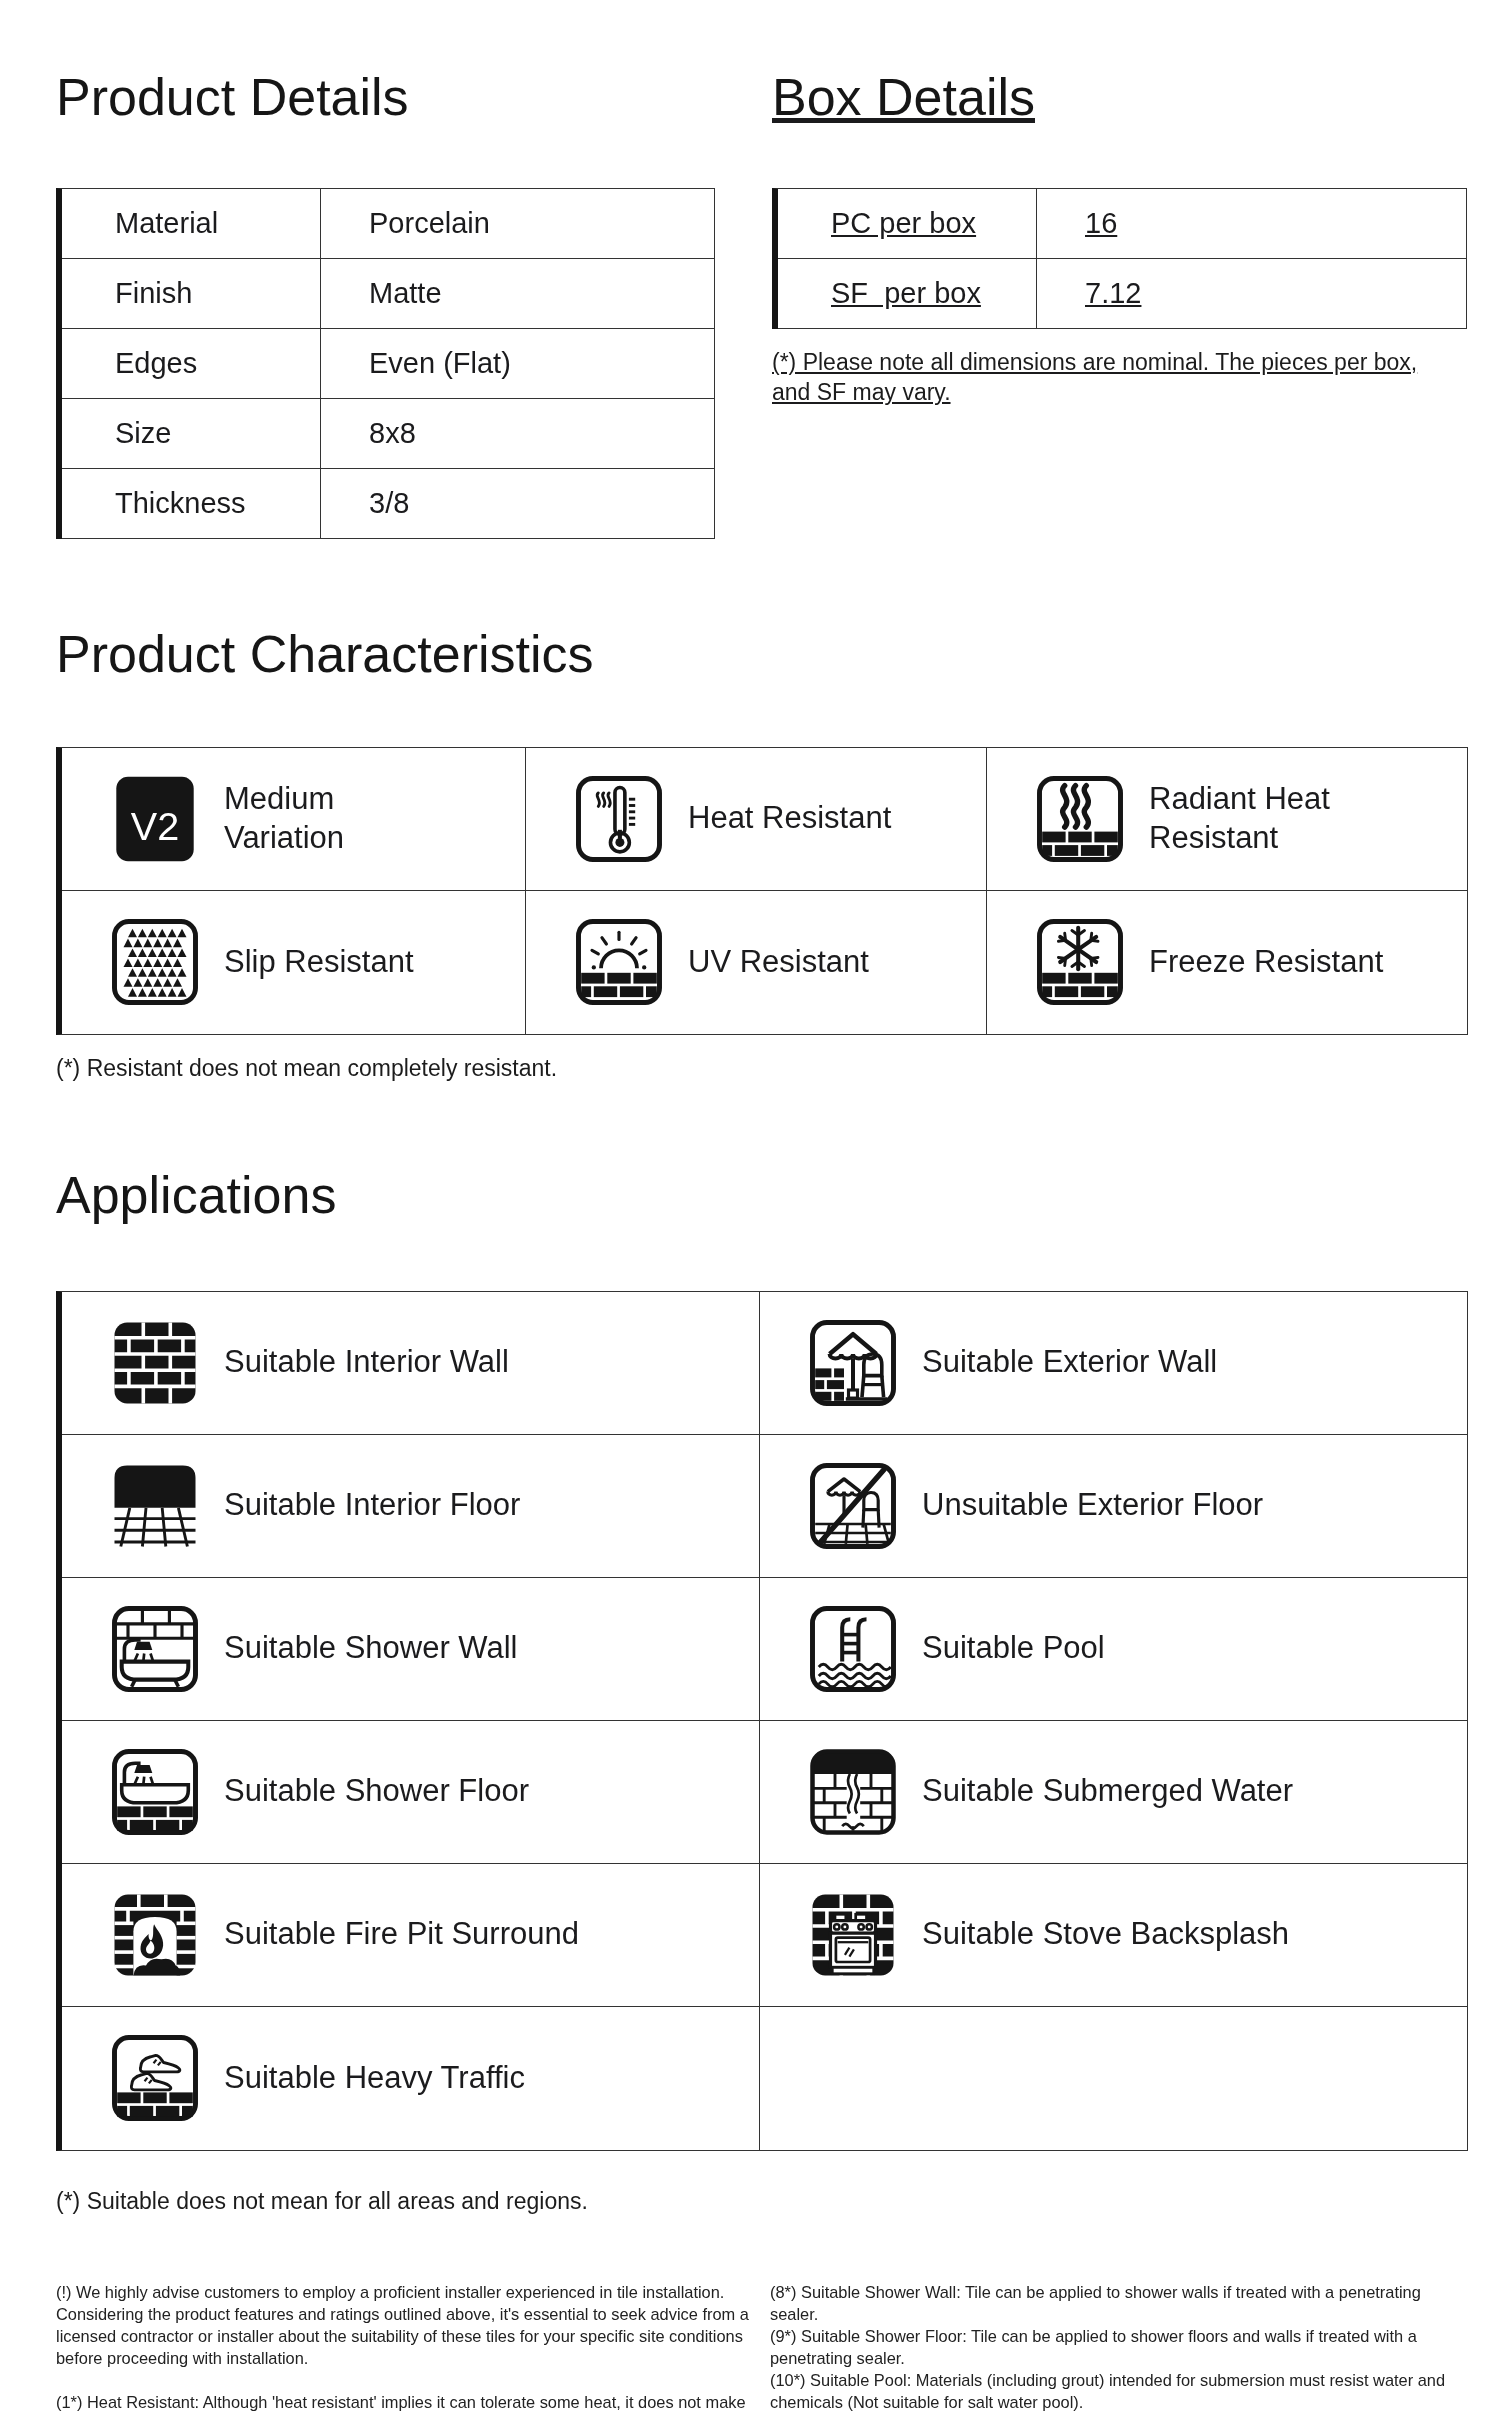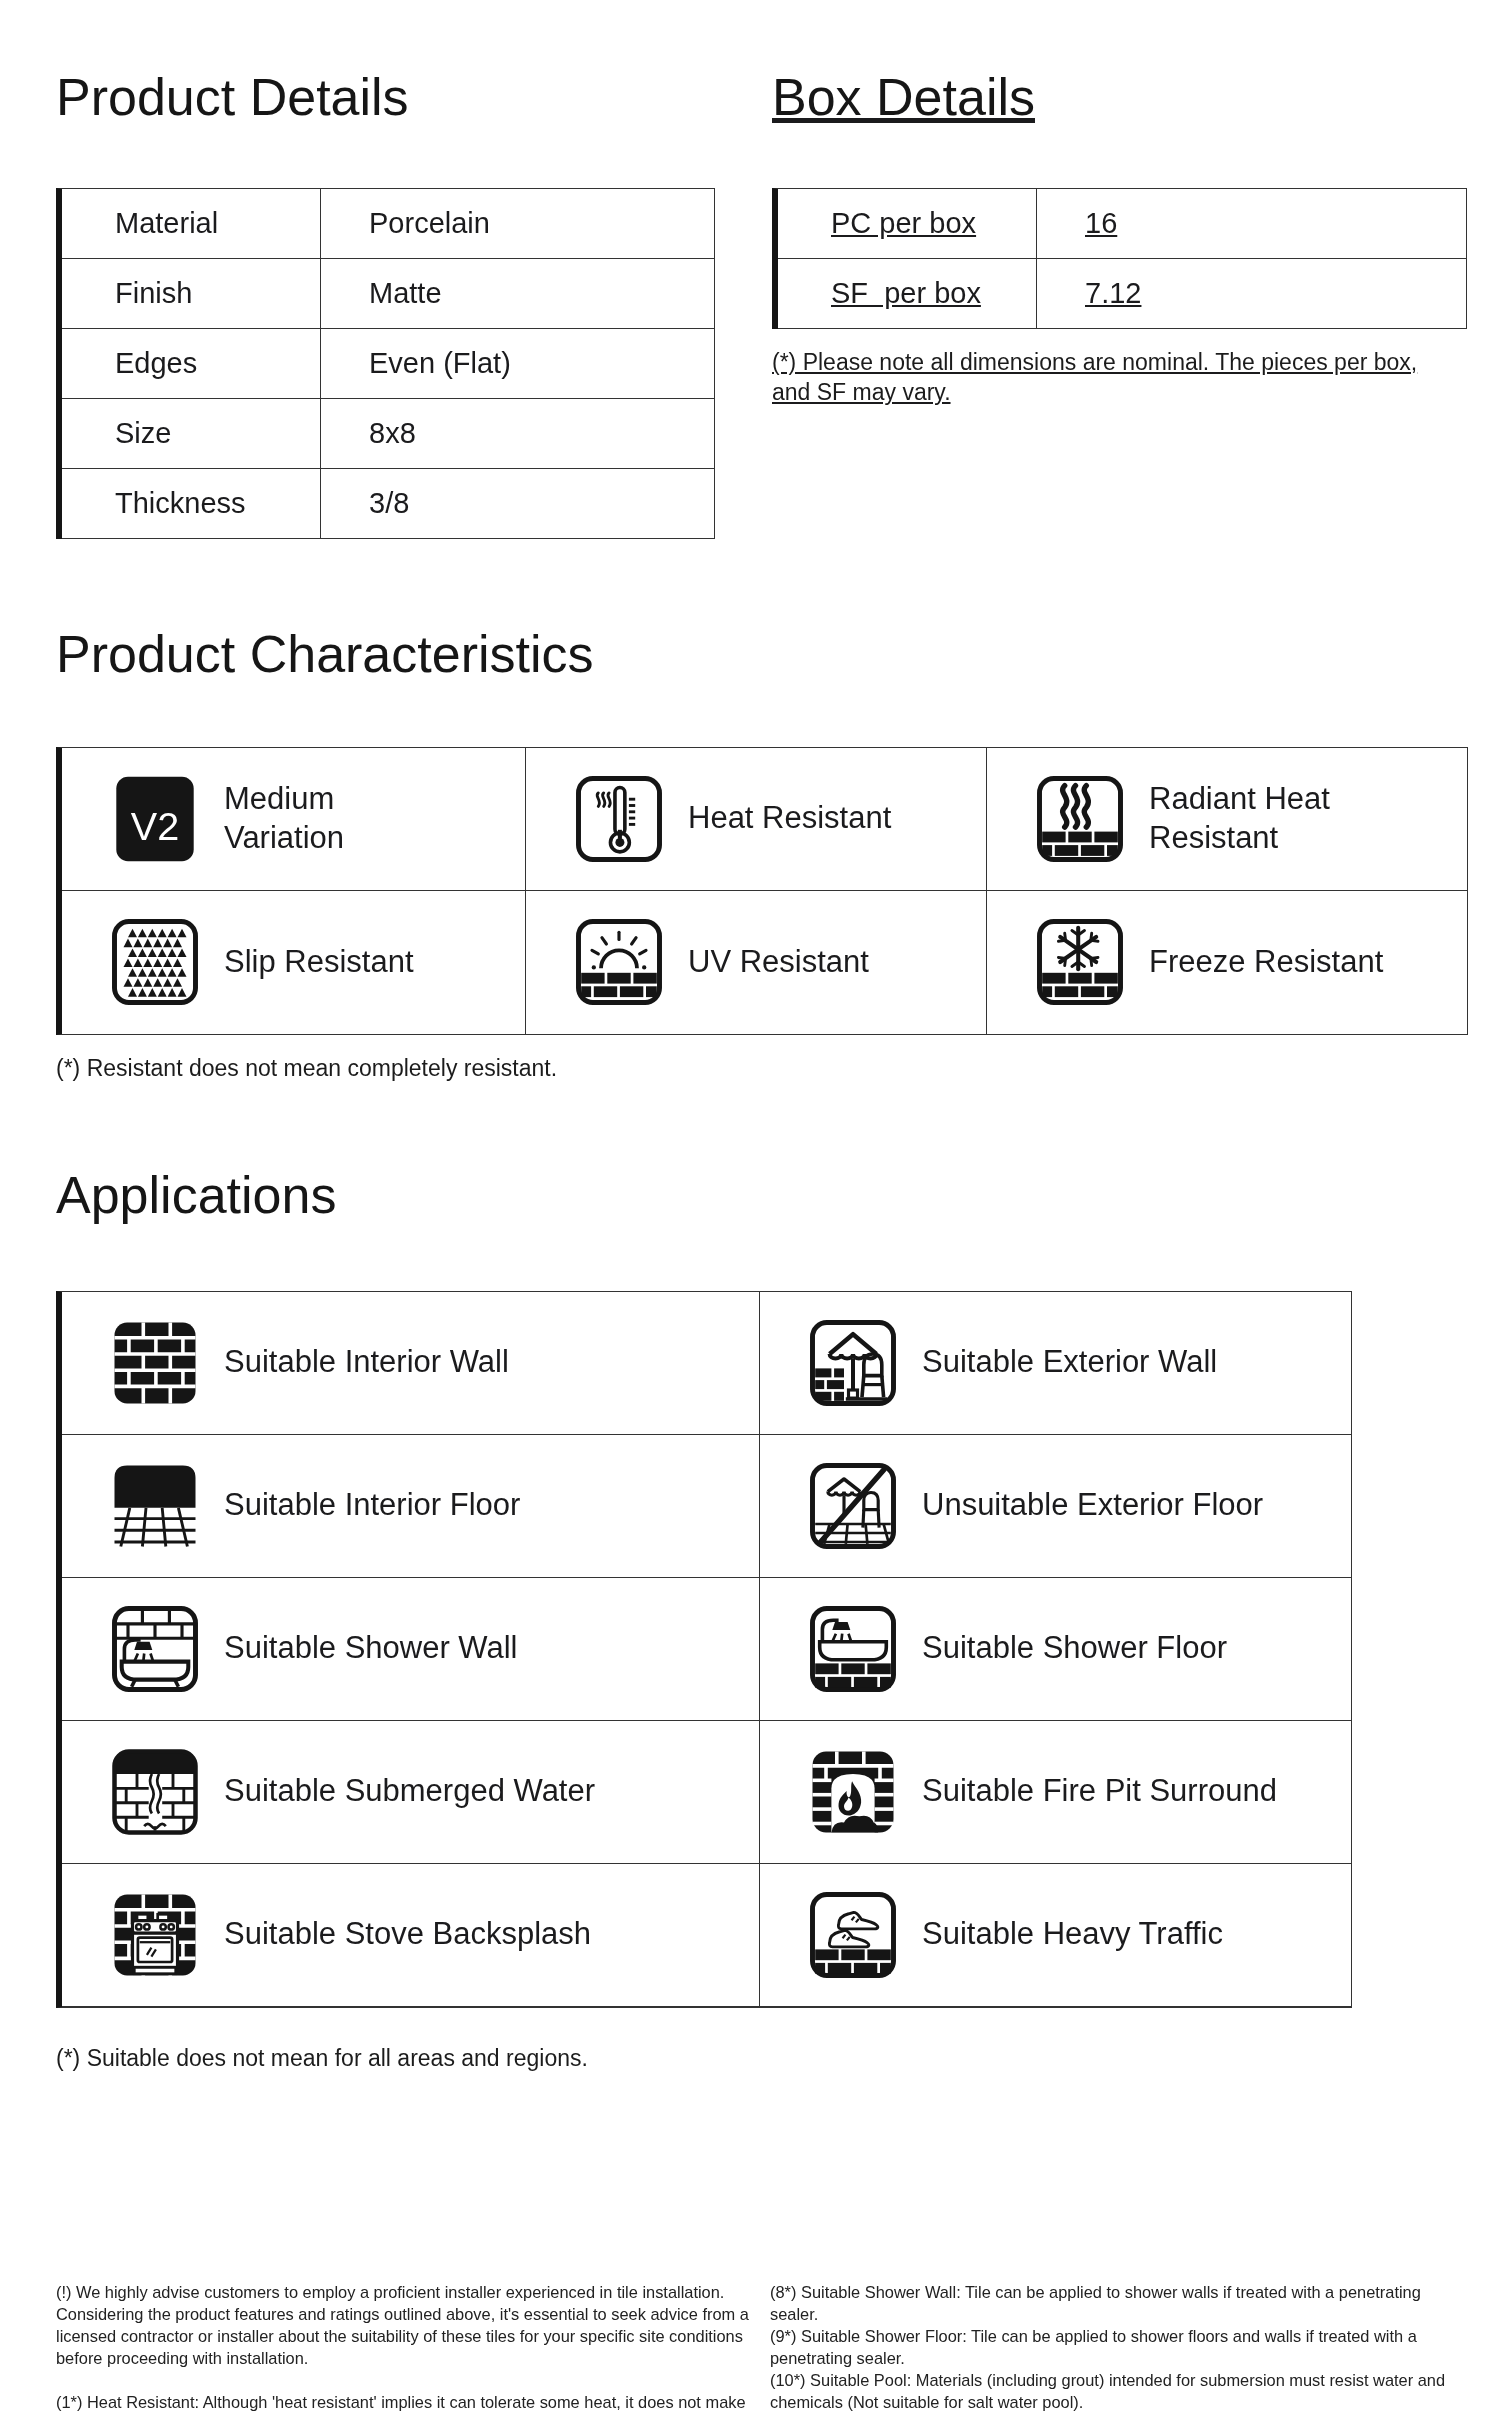--- a/index.html
+++ b/index.html
@@ -78,21 +78,21 @@
   .lbl {
     font-size: 31px;
     line-height: 1.25;
     white-space: pre-line;
     color: #1b1b1d;
   }
   .char-note { margin-top: 18.3px; }
   .app-note  { margin-top: 35px; }
 
   
-  .sec-app { position: absolute; left: 56px; top: 1166px; width: 1296px; }
+  .sec-app { position: absolute; left: 56px; top: 1166px; width: 1412px; }
 
   
   .sec-foot {
     position: absolute; left: 56px; top: 2281px; width: 1412px;
     display: flex; justify-content: space-between;
   }
   .fcol { width: 698px; }
   .fcol p {
     font-size: 16.4px;
     line-height: 22px;
@@ -438,20 +438,36 @@
               <line x1="28" y1="84" x2="24" y2="92" stroke="#151515" stroke-width="4"></line>
      <line x1="72" y1="84" x2="76" y2="92" stroke="#151515" stroke-width="4"></line>
             </svg>
        </span>
        <span class="lbl">Suitable Shower Wall</span>
      </div>
         <div class="cell">
        <span class="ic">
          <svg viewBox="0 0 100 100" xmlns="http://www.w3.org/2000/svg">
               <rect x="5" y="5" width="90" height="90" rx="16" fill="#fff" stroke="#151515" stroke-width="5.5"></rect>
+              <path d="M38 64 V26 q0 -9 9 -9" fill="none" stroke="#151515" stroke-width="4.5"></path>
+     <path d="M56 64 V26 q0 -9 9 -9" fill="none" stroke="#151515" stroke-width="4.5"></path>
+     <line x1="38" y1="34" x2="56" y2="34" stroke="#151515" stroke-width="4"></line>
+     <line x1="38" y1="44" x2="56" y2="44" stroke="#151515" stroke-width="4"></line>
+     <line x1="38" y1="54" x2="56" y2="54" stroke="#151515" stroke-width="4"></line>
+              <path d="M12 70 q5 -6 10 0 t10 0 t10 0 t10 0 t10 0 t10 0 t10 0 t10 0" fill="none" stroke="#151515" stroke-width="3.2"></path>
+              <path d="M12 80 q5 -6 10 0 t10 0 t10 0 t10 0 t10 0 t10 0 t10 0 t10 0" fill="none" stroke="#151515" stroke-width="3.2"></path>
+              <path d="M12 89 q5 -6 10 0 t10 0 t10 0 t10 0 t10 0 t10 0 t10 0 t10 0" fill="none" stroke="#151515" stroke-width="3.2"></path>
+            </svg>
+       </span>
+       <span class="lbl">Suitable Pool</span>
+     </div>
+        <div class="cell">
+       <span class="ic">
+         <svg viewBox="0 0 100 100" xmlns="http://www.w3.org/2000/svg">
+              <rect x="5" y="5" width="90" height="90" rx="16" fill="#fff" stroke="#151515" stroke-width="5.5"></rect>
               <path d="M16 42 V28 Q16 18 28 18 h6" fill="none" stroke="#151515" stroke-width="4"></path>
 <path d="M30 20 h14 l3 9 h-20 z" fill="#151515"></path>
 <line x1="31" y1="33" x2="27" y2="42" stroke="#151515" stroke-width="3"></line>
 <line x1="38" y1="33" x2="37" y2="42" stroke="#151515" stroke-width="3"></line>
 <line x1="45" y1="33" x2="48" y2="42" stroke="#151515" stroke-width="3"></line>
               <path d="M13 42 H87 V48 Q87 62 70 62 H30 Q13 62 13 48 Z" fill="#fff" stroke="#151515" stroke-width="4"></path>
               <g fill="#151515">
     <rect x="8" y="66" width="26" height="12"></rect>
                 <rect x="37" y="66" width="26" height="12"></rect>
                 <rect x="66" y="66" width="26" height="12"></rect>

